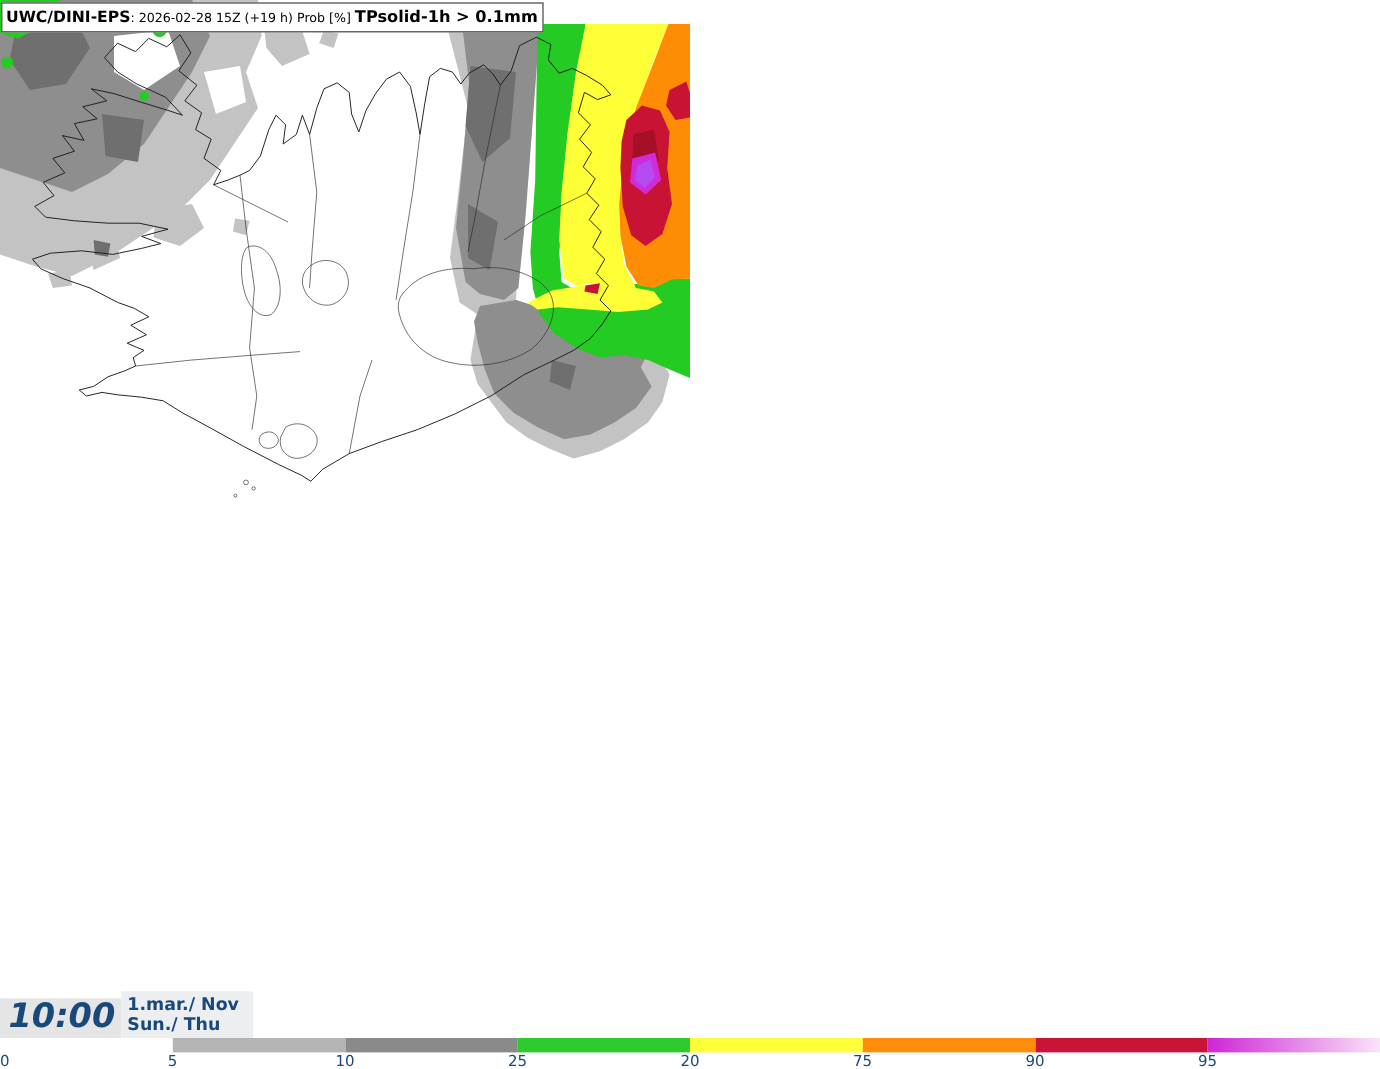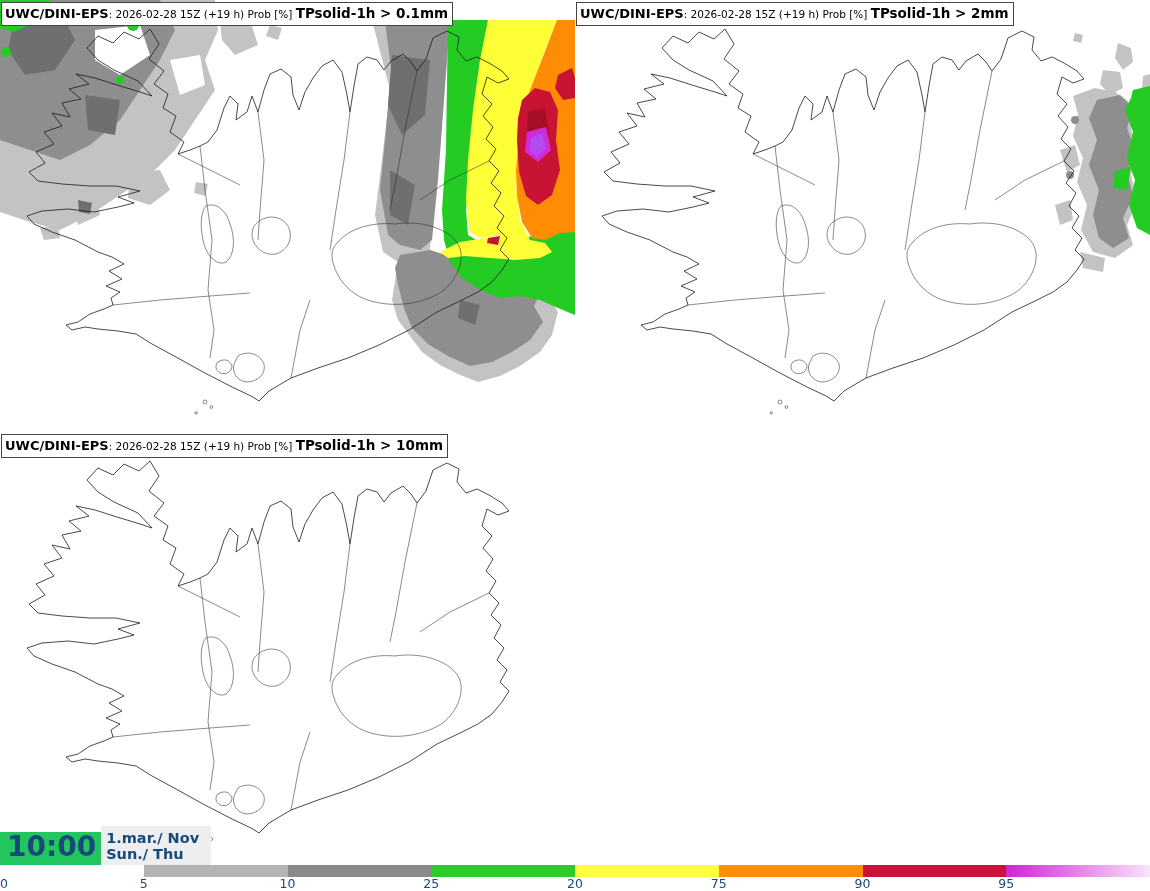--- a/index.html
+++ b/index.html
@@ -16,21 +16,21 @@
   #panel-br{left:575px;top:432px;}
   .title-box{
     position:absolute;left:1px;top:2px;background:#ffffff;border:1px solid #444;
     padding:1px 4px 2px 3px;white-space:nowrap;color:#000;line-height:17px;
   }
   .t-product{font-weight:bold;font-size:13px;}
   .t-meta{font-size:10.5px;}
   .t-var{font-weight:bold;font-size:13.5px;margin-top:30px;}
   
   .clock{position:absolute;left:0;top:826px;display:flex;align-items:flex-end;z-index:5;}
-  .clock-time-box{background:#22c55e;padding:0 5px 3px 7px;}
+  .clock-time-box{background:#e5e5e5;padding:0 5px 3px 7px;font-style:italic;}
   .clock-time-box span{font-size:28px;font-weight:bold;color:#17497b;line-height:30px;}
   .clock-date-box{background:#eceef0;padding:4px 12px 3px 5px;}
   .clock-date-box div{font-size:14.5px;font-weight:bold;color:#17497b;line-height:16px;}
   
   .colorbar{position:absolute;left:0;top:865px;width:1150px;height:12px;display:flex;}
   .cb-seg{flex:1 1 0;height:12px;}
   .cb-labels{position:absolute;left:0;top:877px;width:1150px;height:14px;}
   .cb-label{
     position:absolute;top:0;font-size:12.5px;color:#1a4a7a;
     transform:translateX(-50%);line-height:13px;
@@ -125,38 +125,21 @@
   <div class="panel" id="panel-tl">
     <svg width="575" height="431" viewBox="0 0 575 431">
       <use href="#ov1"></use>
       <use href="#iceland"></use>
     </svg>
     <div class="title-box">
       <span class="t-product">UWC/DINI-EPS</span><span class="t-meta">: 2026-02-28 15Z (+19 h) Prob [%] </span><span class="t-var">TPsolid-1h &gt; 0.1mm</span>
     </div>
   </div>
 
-  <div class="panel" id="panel-tr">
-    <svg width="575" height="431" viewBox="0 0 575 431">
-      <use href="#ov2"></use>
-      <use href="#iceland"></use>
-    </svg>
-    <div class="title-box">
-      <span class="t-product">UWC/DINI-EPS</span><span class="t-meta">: 2026-02-28 15Z (+19 h) Prob [%] </span><span class="t-var">TPsolid-1h &gt; 2mm</span>
-    </div>
-  </div>
 
-  <div class="panel" id="panel-bl">
-    <svg width="575" height="431" viewBox="0 0 575 431">
-      <use href="#iceland"></use>
-    </svg>
-    <div class="title-box">
-      <span class="t-product">UWC/DINI-EPS</span><span class="t-meta">: 2026-02-28 15Z (+19 h) Prob [%] </span><span class="t-var">TPsolid-1h &gt; 10mm</span>
-    </div>
-  </div>
 
 
   <div class="clock">
     <div class="clock-time-box">
       <span>10:00</span>
     </div>
     <div class="clock-date-box">
       <div>1.mar./ Nov</div>
       <div>Sun./ Thu</div>
     </div>

